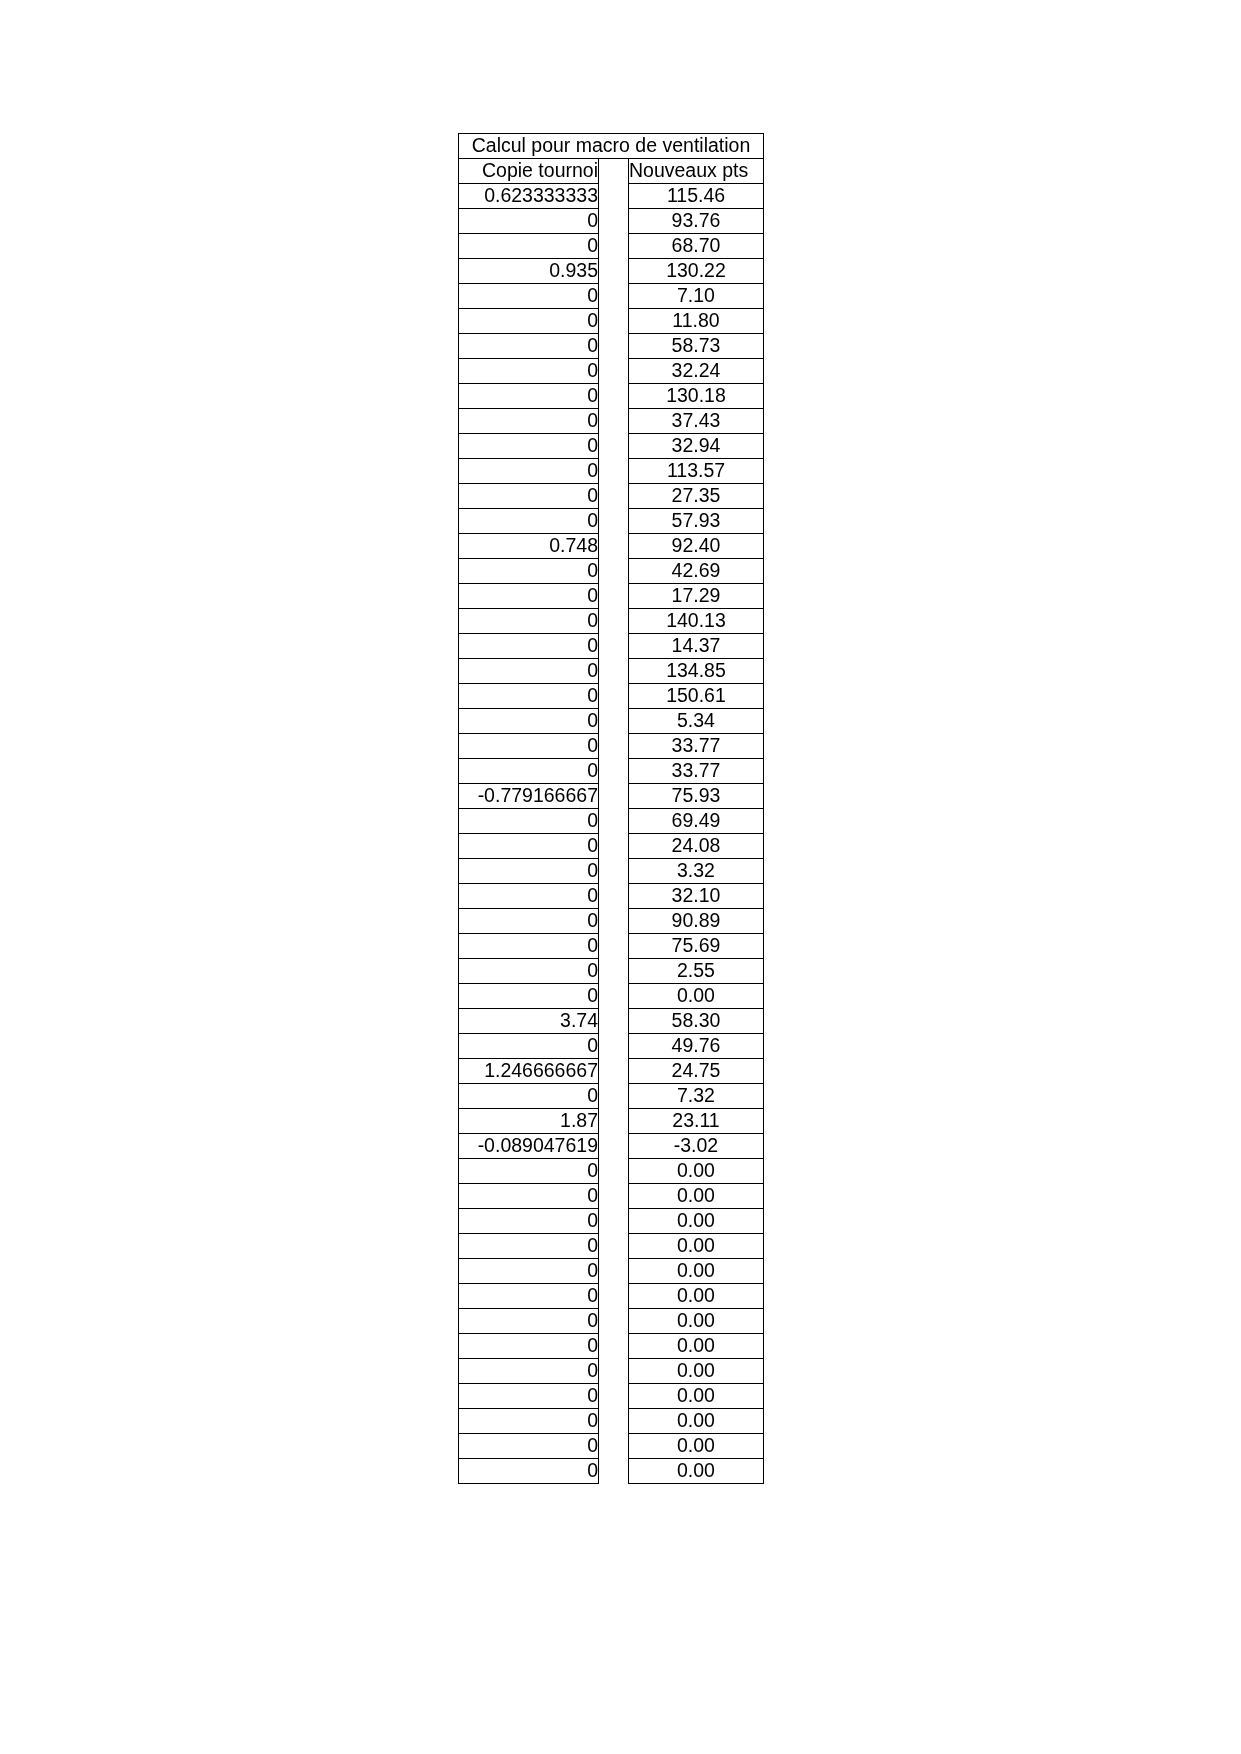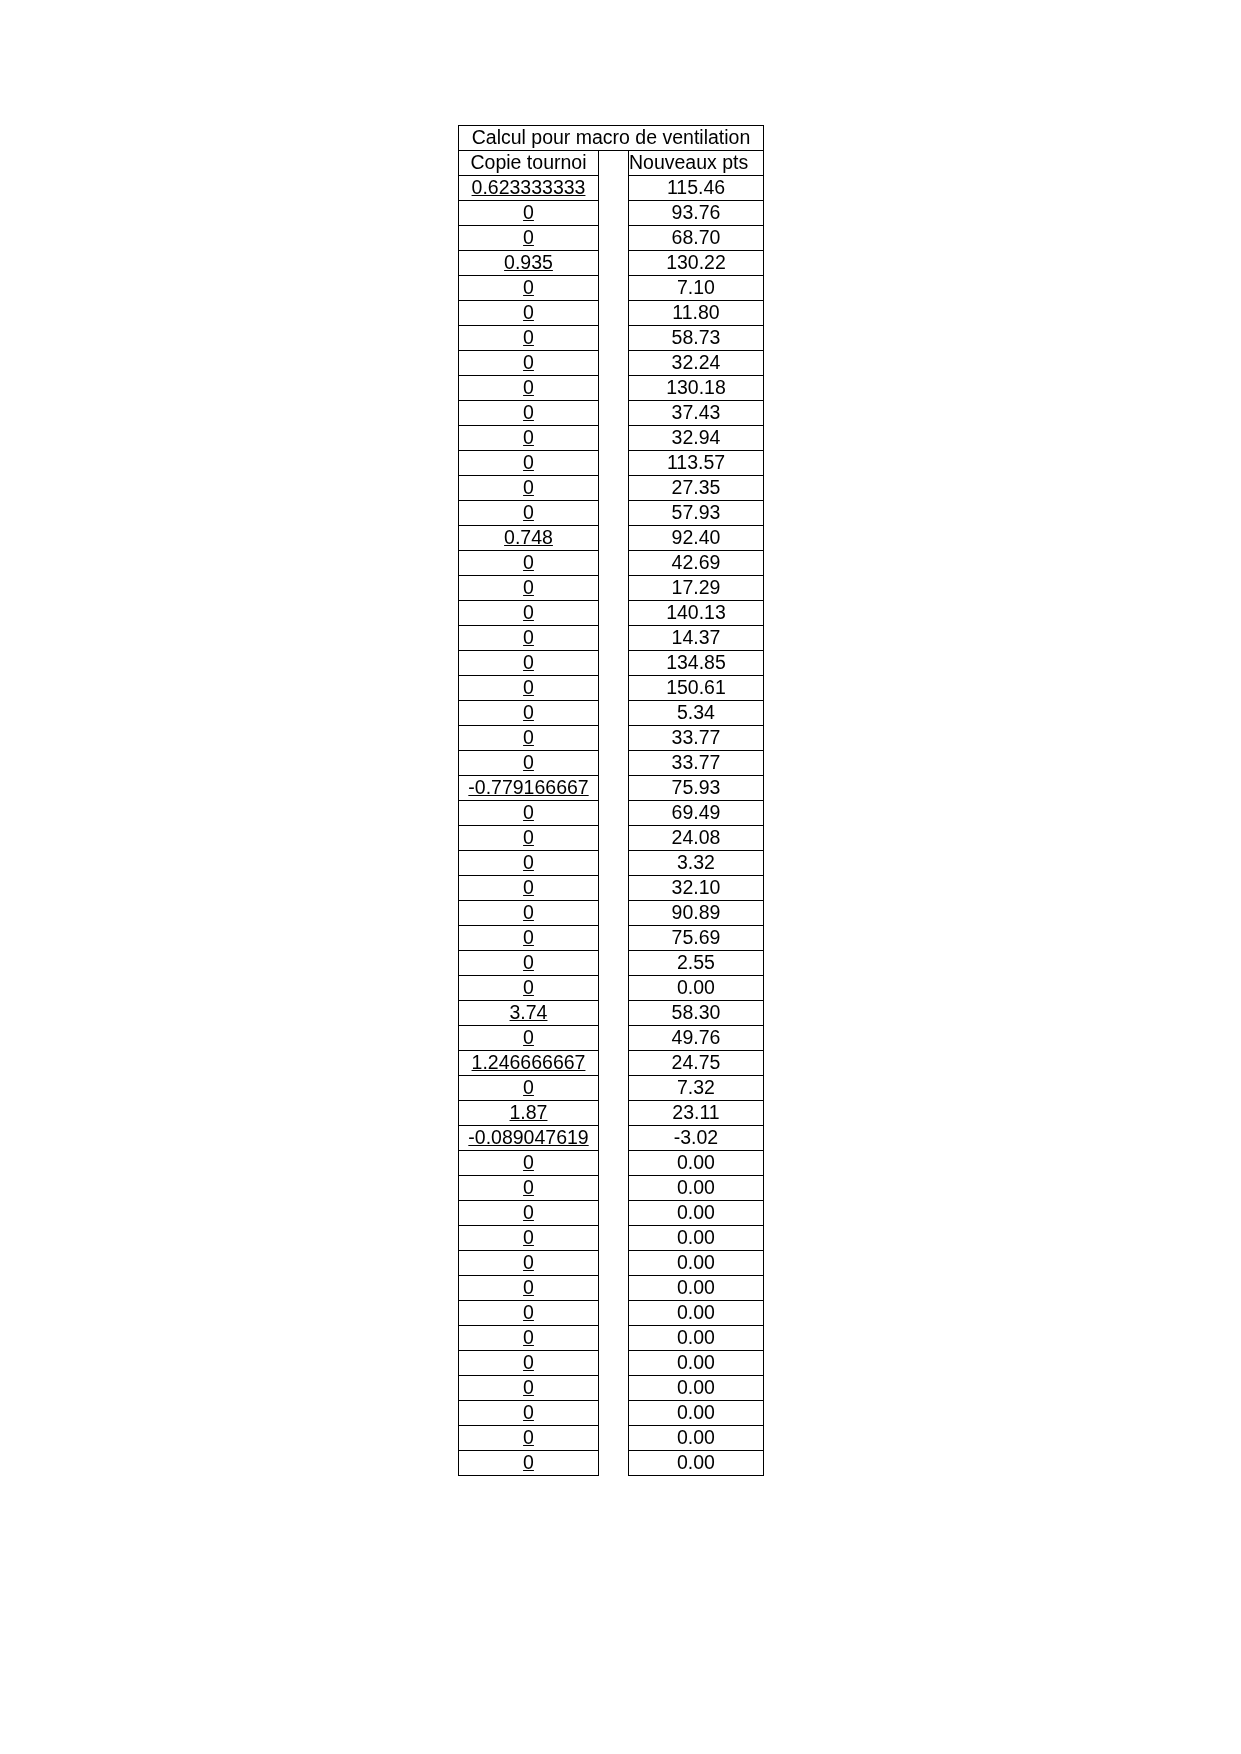--- a/index.html
+++ b/index.html
@@ -11,21 +11,21 @@
     width: 1241px;
     height: 1754px;
     font-family: "Liberation Sans", sans-serif;
     position: relative;
     overflow: hidden;
   }
 
   #sheet-area {
     position: absolute;
     left: 458px;
-    top: 125px;
+    top: 133px;
     width: 305px;
   }
 
   table.spreadsheet {
     border-collapse: collapse;
     table-layout: fixed;
     width: 305px;
   }
 
   table.spreadsheet td {
@@ -51,44 +51,43 @@
     border: 1.6px solid #000000;
     text-align: center;
     padding: 2px 4px 3px 4px;
     height: 27px;
     font-size: 19.5px;
   }
 
   
   td.hdr-left {
     border: 1.6px solid #000000;
-    text-align: center;
+    text-align: right;
     padding: 2px 4px 3px 4px;
     height: 26px;
   }
   td.hdr-right {
     border: 1.6px solid #000000;
     text-align: left;
     padding: 2px 4px 3px 4px;
     height: 26px;
   }
 
   
   td.gap-cell {
     background: #bfbfbf;
     border: none;
   }
 
   
   td.data-left {
     border: 1.6px solid #000000;
-    text-align: center;
+    text-align: right;
     padding: 1px 5px 2px 3px;
     height: 23px;
-    text-decoration: underline;
   }
   td.data-right {
     border: 1.6px solid #000000;
     text-align: center;
     padding: 1px 5px 2px 3px;
     height: 23px;
   }
 </style>
 </head>
 <body>

